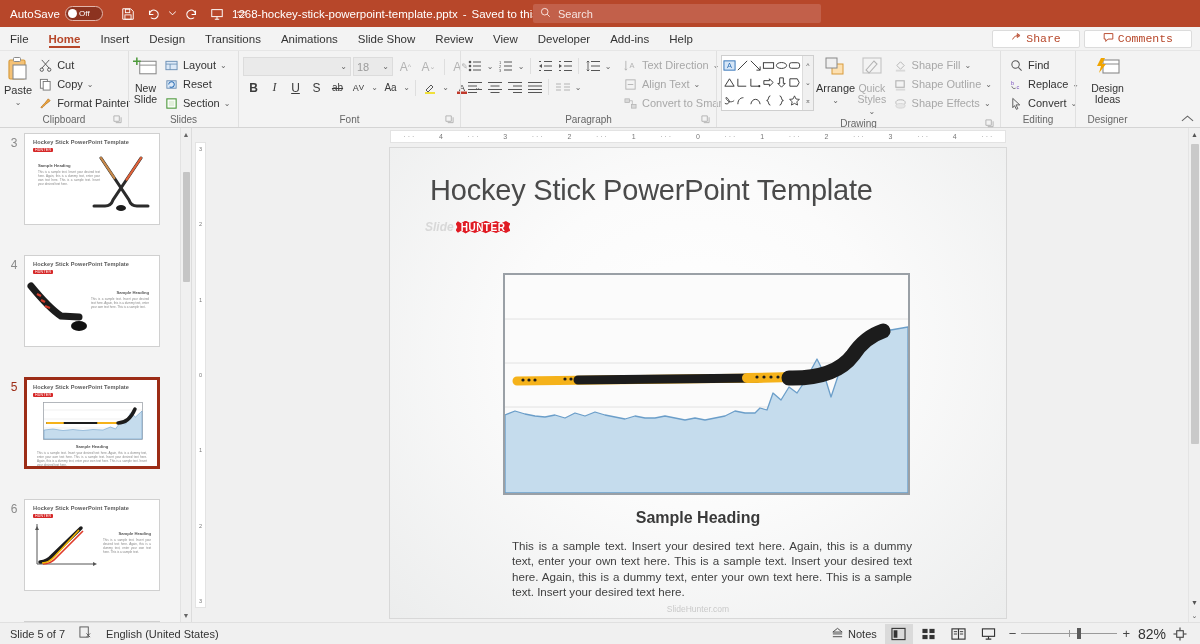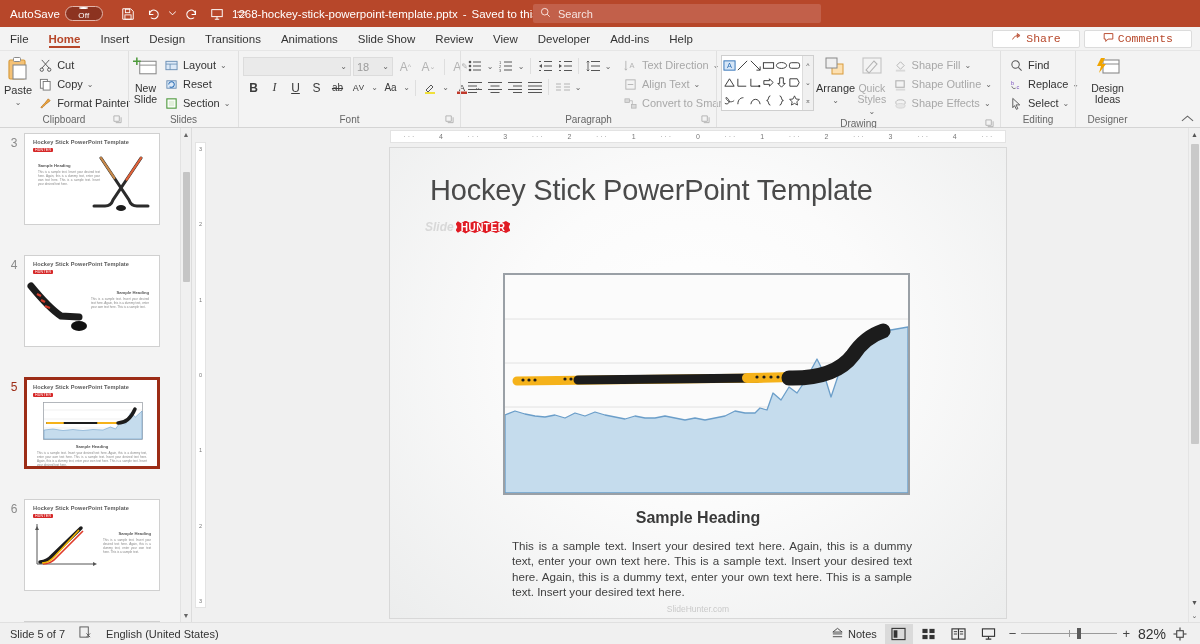--- a/index.html
+++ b/index.html
@@ -13,21 +13,21 @@
 
   
   .titlebar {
     height: 27px; background: #b7472a; display: flex; align-items: center;
     color: #fff; font-size: 11.5px; flex: 0 0 27px; position: relative;
   }
   .autosave-wrap { display: flex; align-items: center; gap: 5px; padding-left: 10px; }
   .autosave-label { font-size: 11.5px; color: #fff; }
   .toggle {
     width: 38px; height: 15px; border-radius: 8px; background: #8c3320;
-    border: 1px solid #e3b5aa; display: flex; align-items: center; padding: 0 2px; gap: 2px; flex-direction: column;
+    border: 1px solid #e3b5aa; display: flex; align-items: center; padding: 0 2px; gap: 2px;
   }
   .toggle .knob { width: 9px; height: 9px; border-radius: 50%; background: #fff; }
   .toggle .t-txt { font-size: 8px; color: #fff; letter-spacing: .2px; }
 
   .qat { display: flex; align-items: center; gap: 3px; margin-left: 14px; }
   .qat-btn {
     width: 22px; height: 21px; display: flex; align-items: center; justify-content: center;
     color: #fff; border-radius: 2px;
   }
   .qat-btn svg { display: block; }
@@ -852,21 +852,21 @@
             </span>
             <span>Replace</span>
             <span class="caret">⌄</span>
           </div>
           <div class="smallbtn">
             <span class="ico">
               <svg width="13" height="13" viewBox="0 0 14 14">
                   <path d="M3 1.5l7.5 7H6.5l2 4-1.6.8-2-4L3 11.5z" fill="none" stroke="#555" stroke-width="1" stroke-linejoin="round"></path>
                 </svg>
             </span>
-            <span>Select</span>
+            <span>Convert</span>
             <span class="caret">⌄</span>
           </div>
         </div>
       </div>
       <div class="rgroup-label">
         <span>Editing</span>
       </div>
     </div>
 
     <div class="rgroup" style="width:64px">

